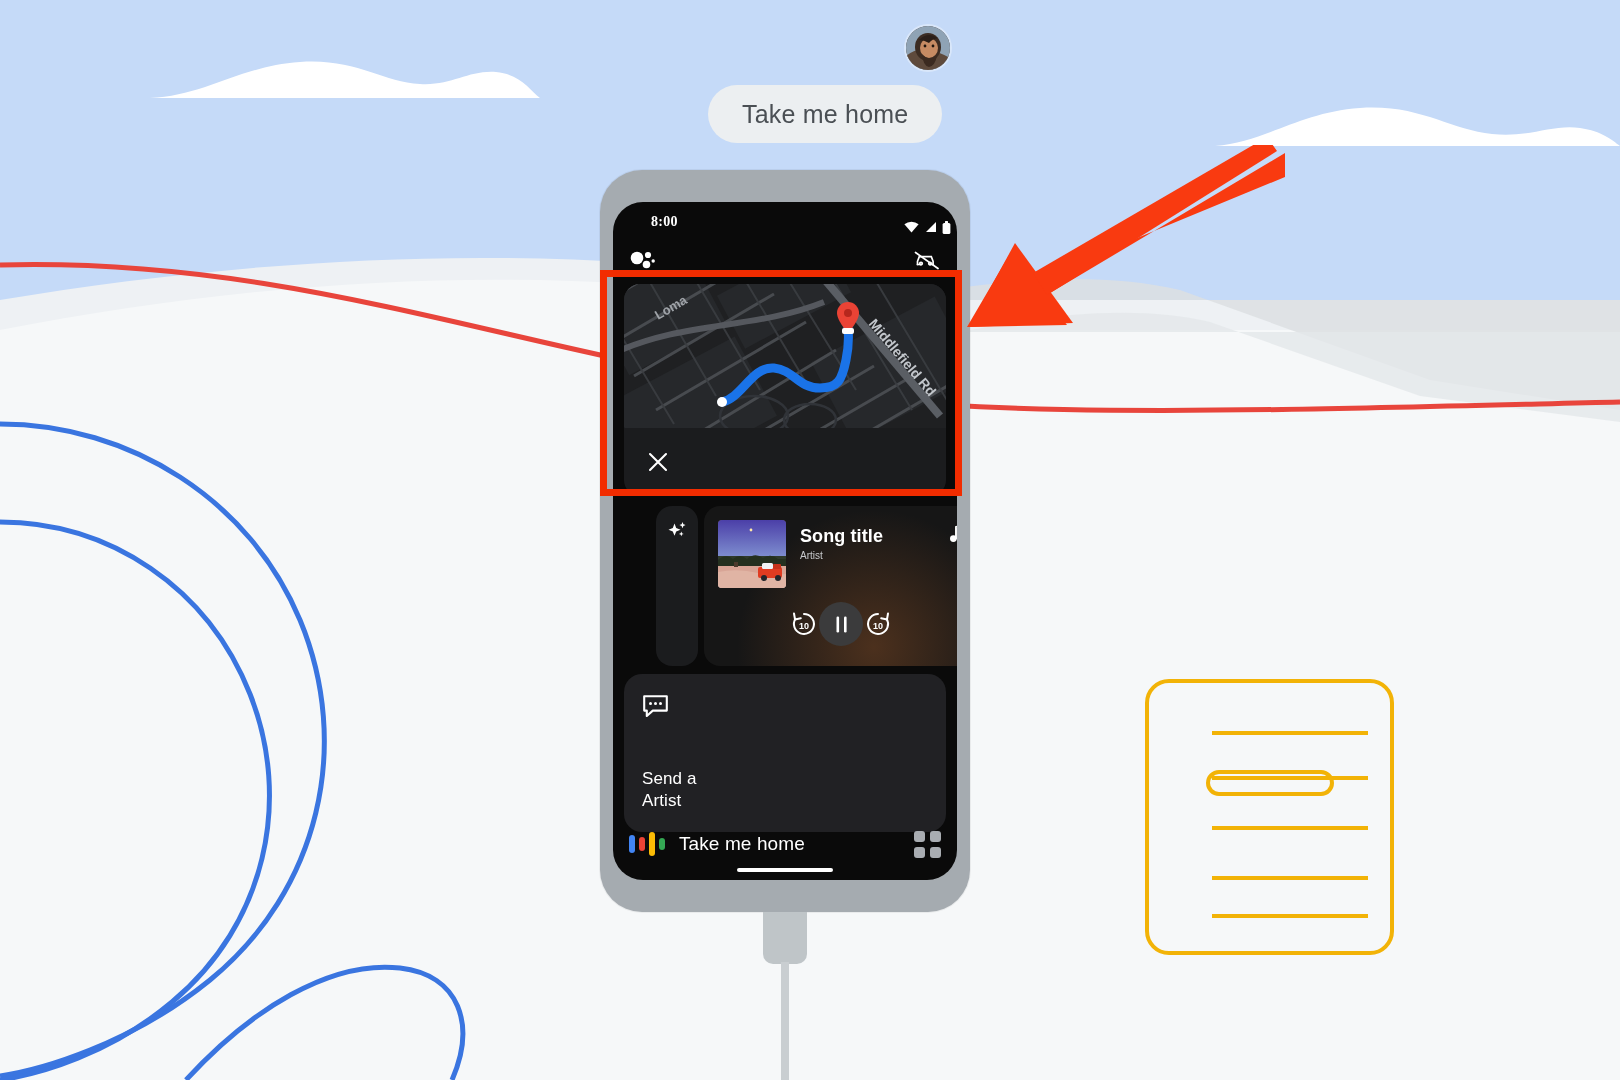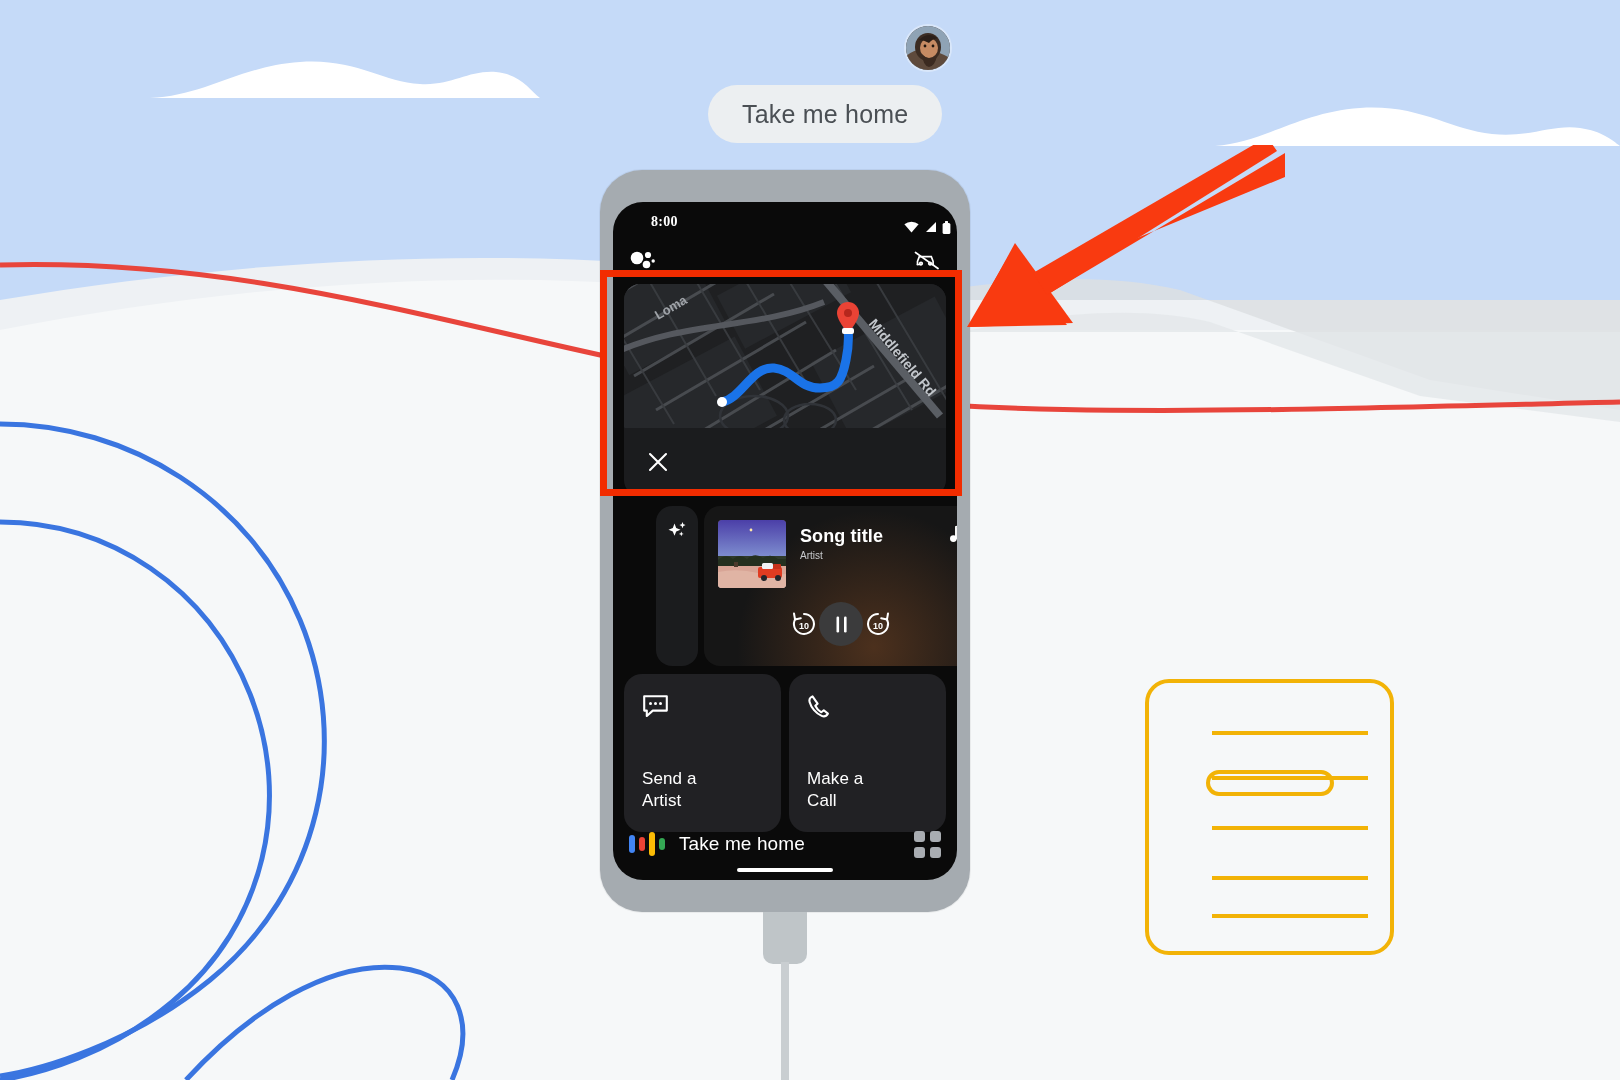--- a/index.html
+++ b/index.html
@@ -512,30 +512,20 @@
             <path d="M2.2 2.2 h22.6 v14.4 h-14 l-6 5.4 v-5.4 h-2.6 Z" fill="none" stroke="#ffffff" stroke-width="2.1" stroke-linejoin="round"></path>
             <circle cx="8.5" cy="9.4" r="1.5" fill="#ffffff"></circle>
             <circle cx="13.5" cy="9.4" r="1.5" fill="#ffffff"></circle>
             <circle cx="18.5" cy="9.4" r="1.5" fill="#ffffff"></circle>
           </svg>
           <div class="tile-label">
             <div>Send a</div>
             <div>Artist</div>
           </div>
         </div>
-        <div class="tile">
-          <svg width="25" height="25" viewBox="0 0 25 25">
-            <path d="M5.5 2.4 c-2.3 1.1 -3.6 3 -2.9 5.6 c1.5 5.6 6.4 11.4 12.1 13.9 c2.6 1.1 4.9 -0.1 6.2 -2.3
-                     l-4.1 -3.3 l-2.5 2 c-2.6 -1.5 -4.8 -4 -6 -6.6 l2.3 -2.1 Z" fill="none" stroke="#ffffff" stroke-width="2.1" stroke-linejoin="round" stroke-linecap="round"></path>
-          </svg>
-          <div class="tile-label">
-            <div>Make a</div>
-            <div>Call</div>
-          </div>
-        </div>
       </div>
 
       <div id="bottom-bar">
         <span id="assistant-bars">
           <span class="abar" style="height:18px;background:#4285f4;"></span>
           <span class="abar" style="height:14px;background:#ea4335;"></span>
           <span class="abar" style="height:24px;background:#fbbc05;"></span>
           <span class="abar" style="height:12px;background:#34a853;"></span>
         </span>
         <span id="bottom-label">Take me home</span>

